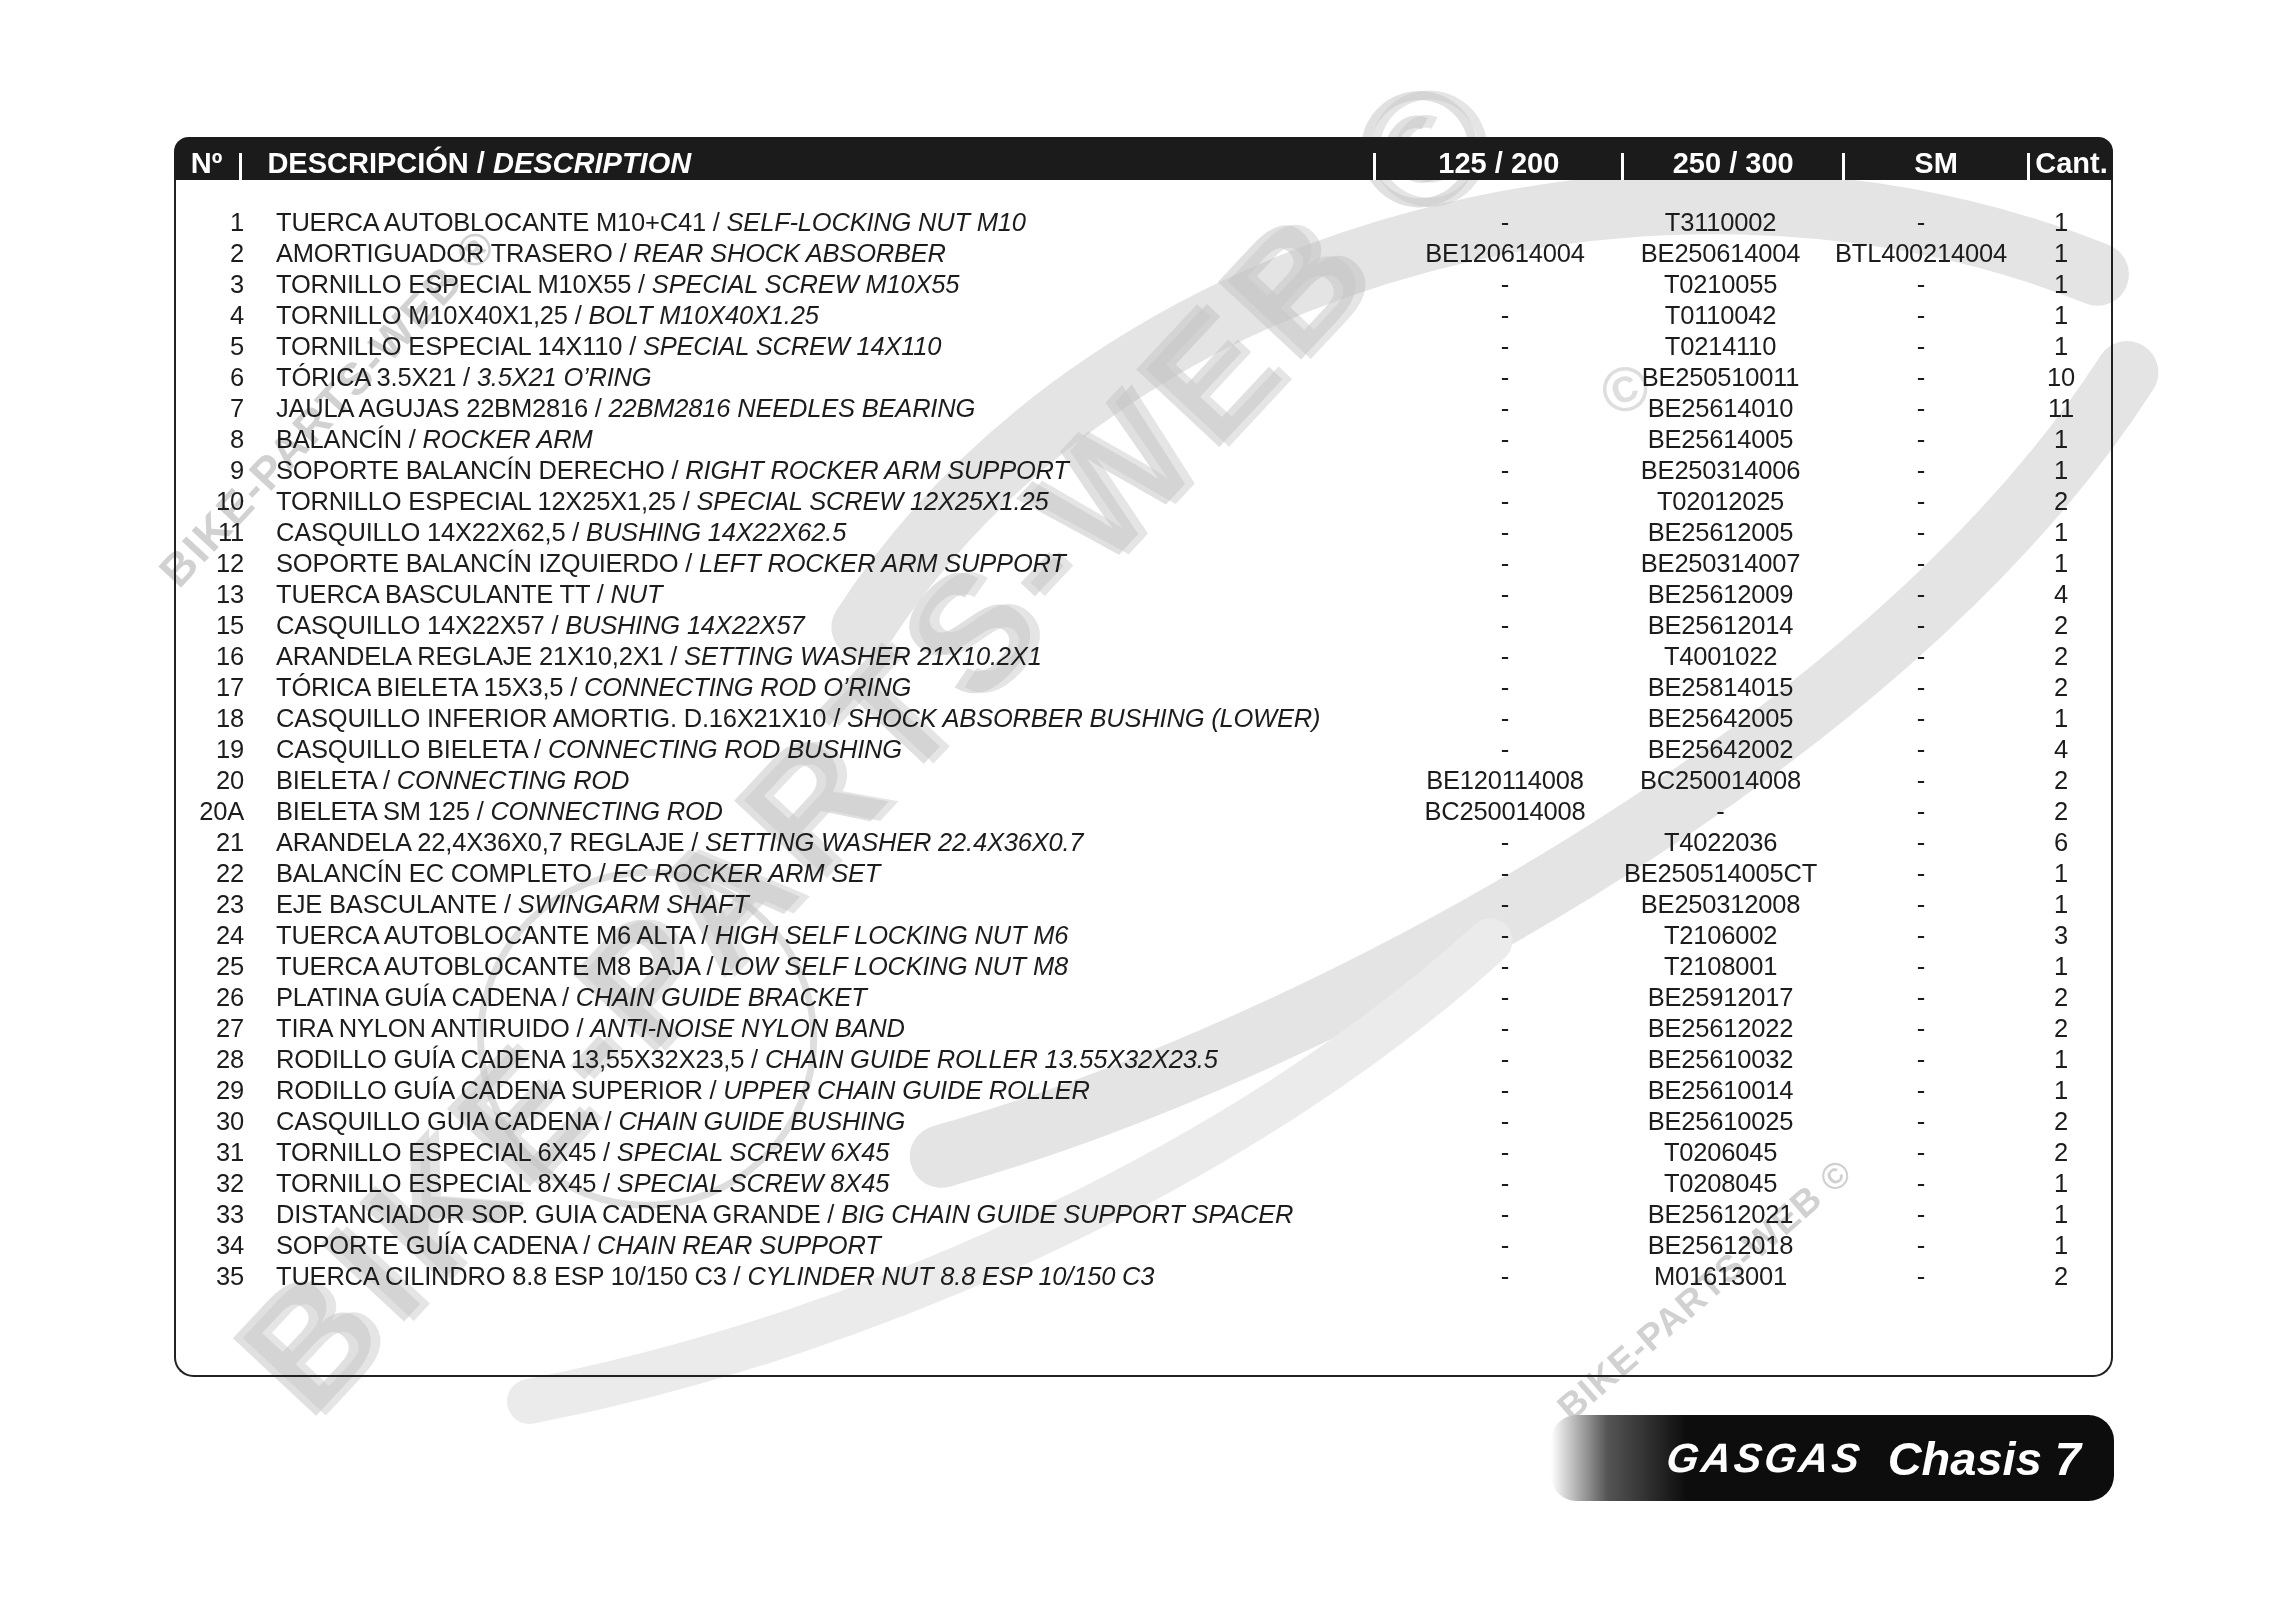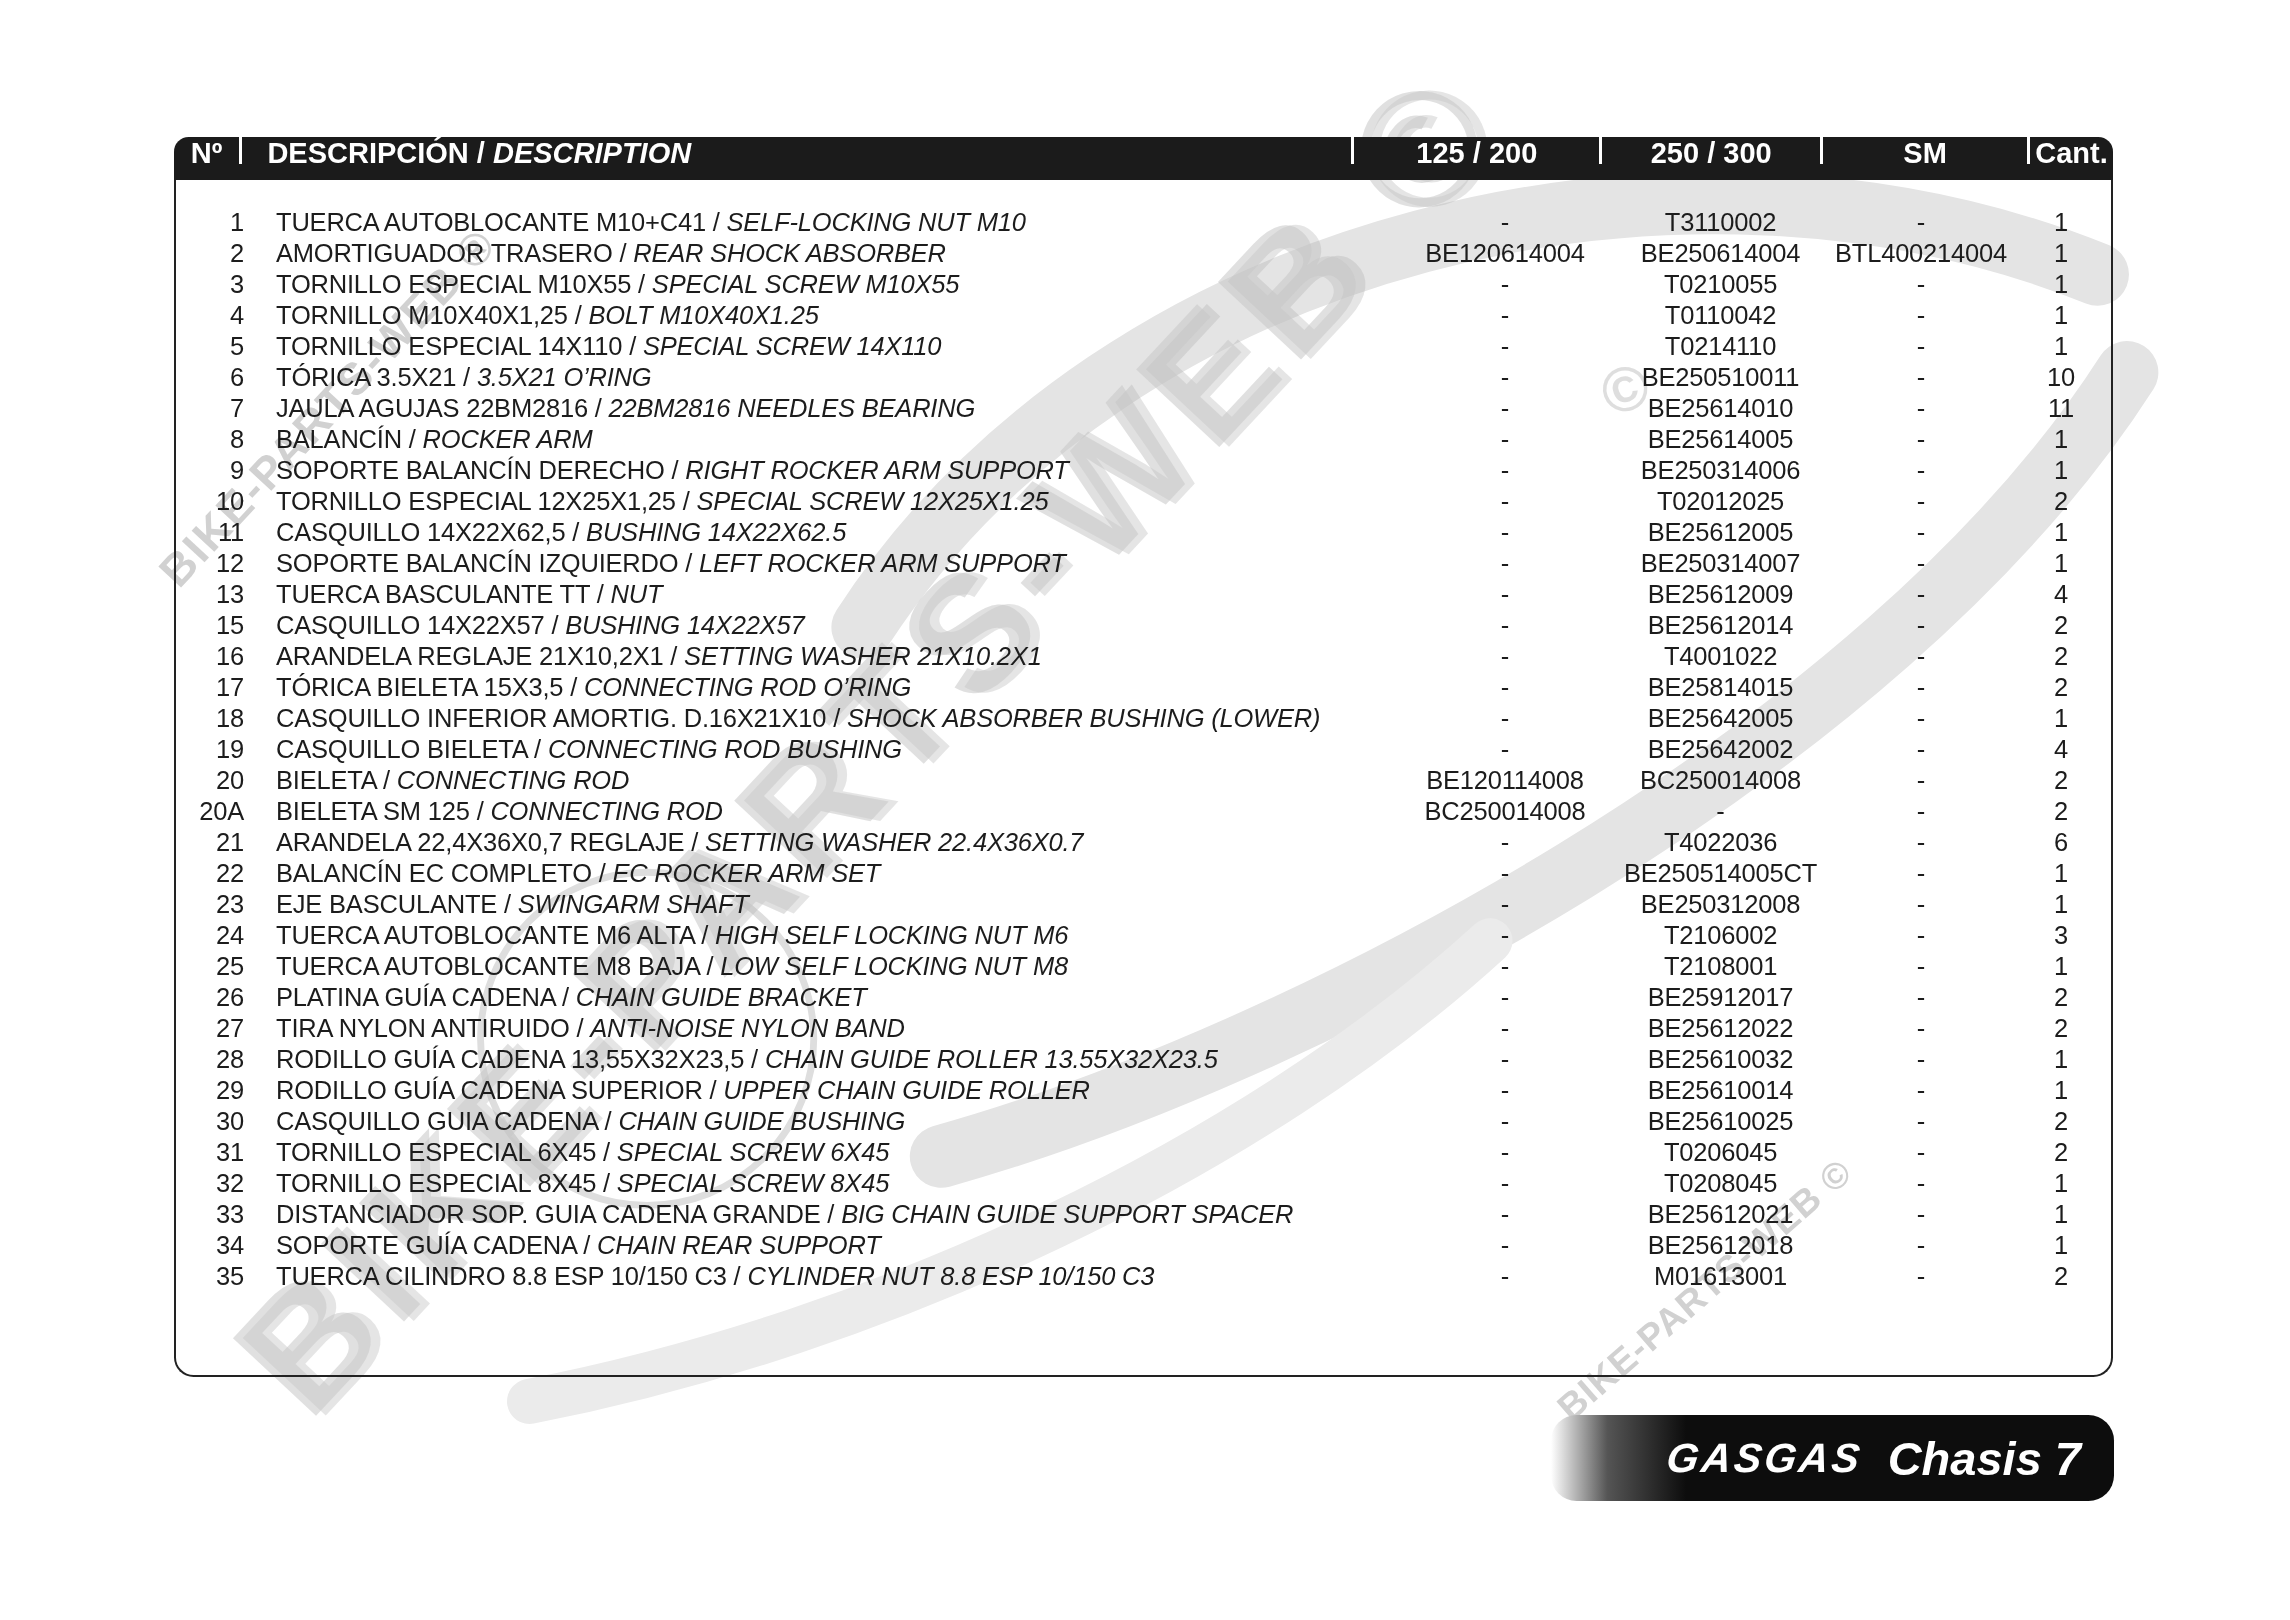--- a/index.html
+++ b/index.html
@@ -21,29 +21,29 @@
     text-shadow:6.9px 6.9px 0 rgba(170,170,170,.30);
   }
   .wm-bottom-right{left:1411px;top:1269px;width:588px;font-size:37px;transform:rotate(-41deg);letter-spacing:1px;opacity:.85;}
   .wm-copy{left:1566px;top:353px;width:118px;font-size:63px;transform:rotate(-20deg);opacity:.6;}
   .swoosh-svg{position:absolute;left:0;top:0;}
 
   
   .parts-table{position:absolute;left:174px;top:137px;width:1939px;}
   .table-header{
     height:43px;background:#1b1b1b;border-radius:14.7px 14.7px 0 0;
-    display:flex;align-items:flex-start;
+    display:flex;align-items:flex-end;
     color:#ffffff;font-size:29px;font-weight:bold;
   }
   .hcell{white-space:nowrap;}
   .hc-no{width:65px;text-align:center;}
   .hc-desc{flex:1;text-align:left;padding-left:25.5px;}
   .hc-125{width:245px;text-align:center;}
   .hc-250{width:218px;text-align:center;}
-  .hc-sm{width:204px;text-align:center;}
+  .hc-sm{width:182px;text-align:center;}
   .hc-cant{width:83px;text-align:center;}
   .hdiv{width:2.9px;height:27.4px;background:#ffffff;}
   .italic{font-style:italic;}
 
   .table-body{
     box-sizing:border-box;
     height:1197px;
     border:2px solid #222222;border-top:none;
     border-radius:0 0 19.6px 19.6px;
     padding-top:27.4px;

